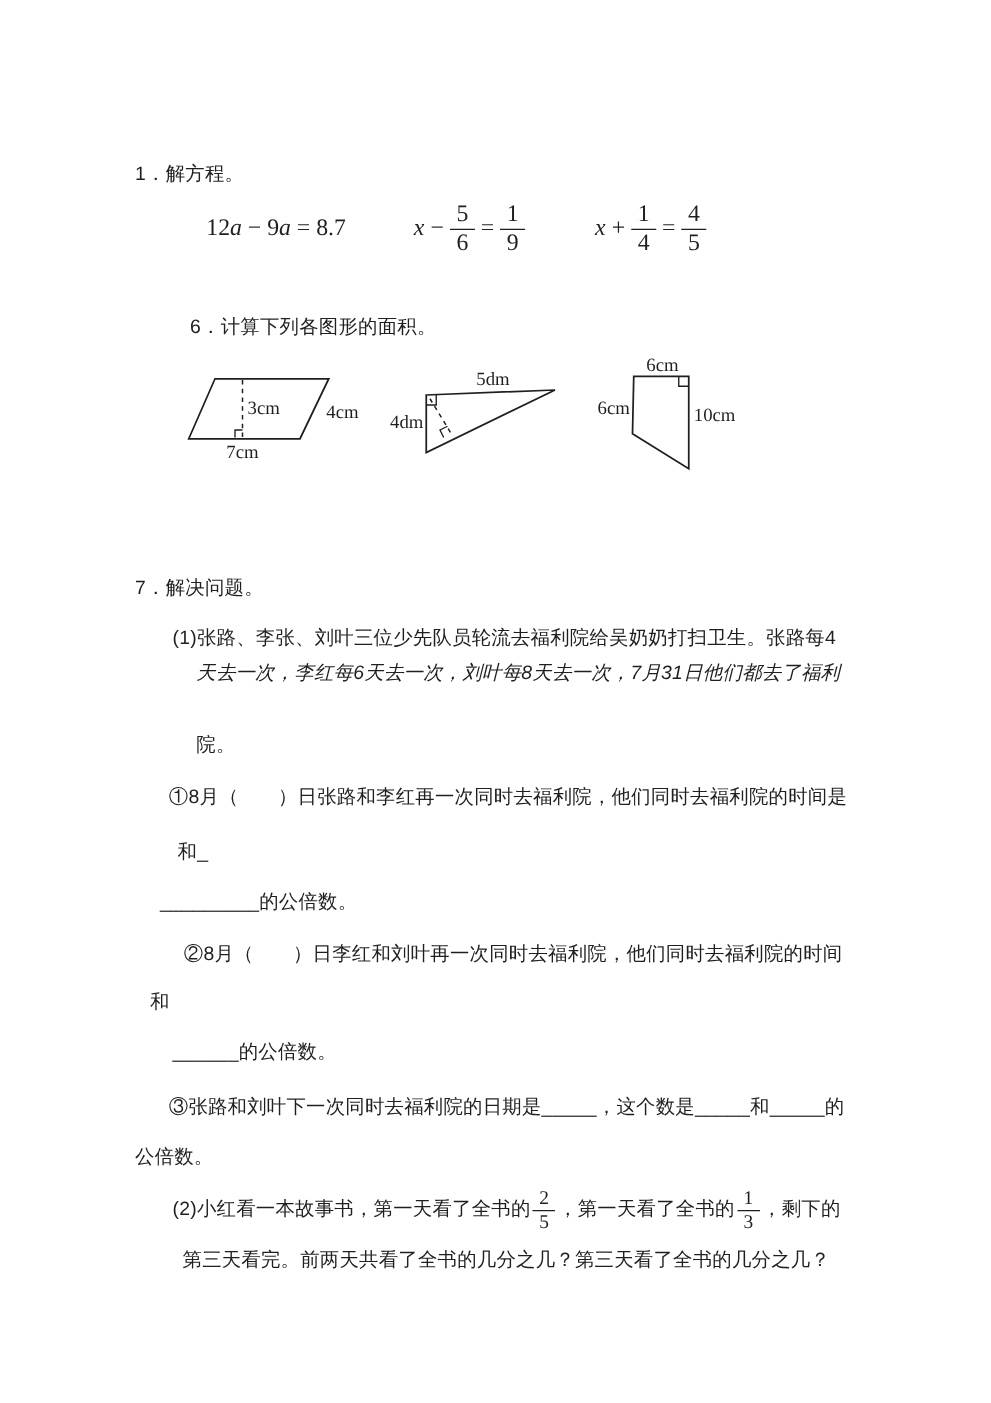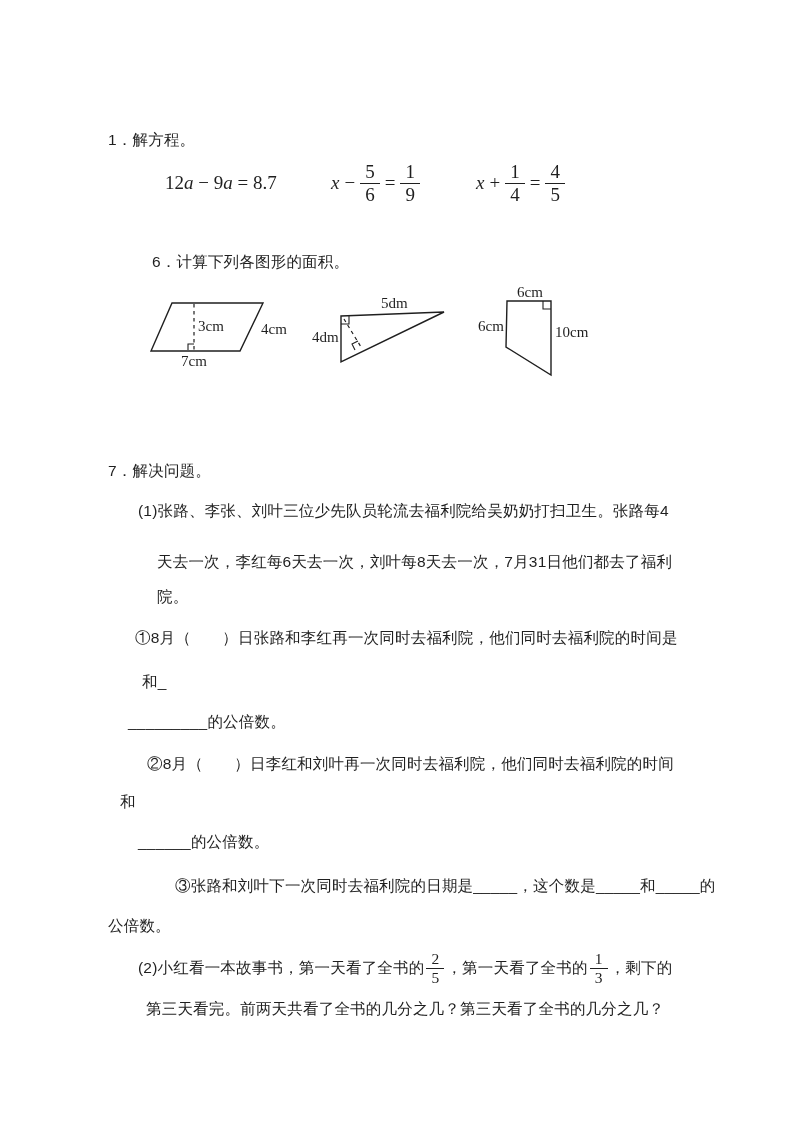--- a/index.html
+++ b/index.html
@@ -86,32 +86,32 @@
     <polyline class="shape-ra" points="543,301 543,309 551,309"></polyline>
     <text class="svgtxt" x="517" y="297">6cm</text>
     <text class="svgtxt" x="478" y="331">6cm</text>
     <text class="svgtxt" x="555" y="337">10cm</text>
   </g>
 </svg>
 
 <div class="abs cjk" style="left:108px;top:461px;text-align:center;">7．解决问题。</div>
 
 <div class="abs cjk" style="left:138px;top:501px;">(1)张路、李张、刘叶三位少先队员轮流去福利院给吴奶奶打扫卫生。张路每4</div>
-<div class="abs cjk" style="left:157px;top:552px;">天去一次，李红每6天去一次，刘叶每8天去一次，7月31日他们都去了福利</div>
+<div class="abs cjk" style="left:157px;top:529px;font-style:italic;">天去一次，李红每6天去一次，刘叶每8天去一次，7月31日他们都去了福利</div>
 <div class="abs cjk" style="left:157px;top:587px;">院。</div>
 
 <div class="abs cjk" style="left:135px;top:628px;">①8月（　　）日张路和李红再一次同时去福利院，他们同时去福利院的时间是</div>
 <div class="abs cjk" style="left:142px;top:672px;">和_</div>
 <div class="abs cjk" style="left:128px;top:712px;">_________的公倍数。</div>
 
 <div class="abs cjk" style="left:147px;top:754px;">②8月（　　）日李红和刘叶再一次同时去福利院，他们同时去福利院的时间</div>
 <div class="abs cjk" style="left:120px;top:792px;">和</div>
 <div class="abs cjk" style="left:138px;top:832px;">______的公倍数。</div>
 
-<div class="abs cjk" style="left:135px;top:876px;margin-left:40px;">③张路和刘叶下一次同时去福利院的日期是_____，这个数是_____和_____的</div>
+<div class="abs cjk" style="left:135px;top:876px;">③张路和刘叶下一次同时去福利院的日期是_____，这个数是_____和_____的</div>
 <div class="abs cjk" style="left:108px;top:916px;">公倍数。</div>
 
 <div class="abs eqrow cjk" style="left:138px;top:948px;height:40px;gap:2px;">
   <span>(2)小红看一本故事书，第一天看了全书的</span>
   <span class="frac frac-sm">
     <span class="num">2</span><span class="den">5</span>
   </span>
   <span>，第一天看了全书的</span>
   <span class="frac frac-sm">
     <span class="num">1</span><span class="den">3</span>

